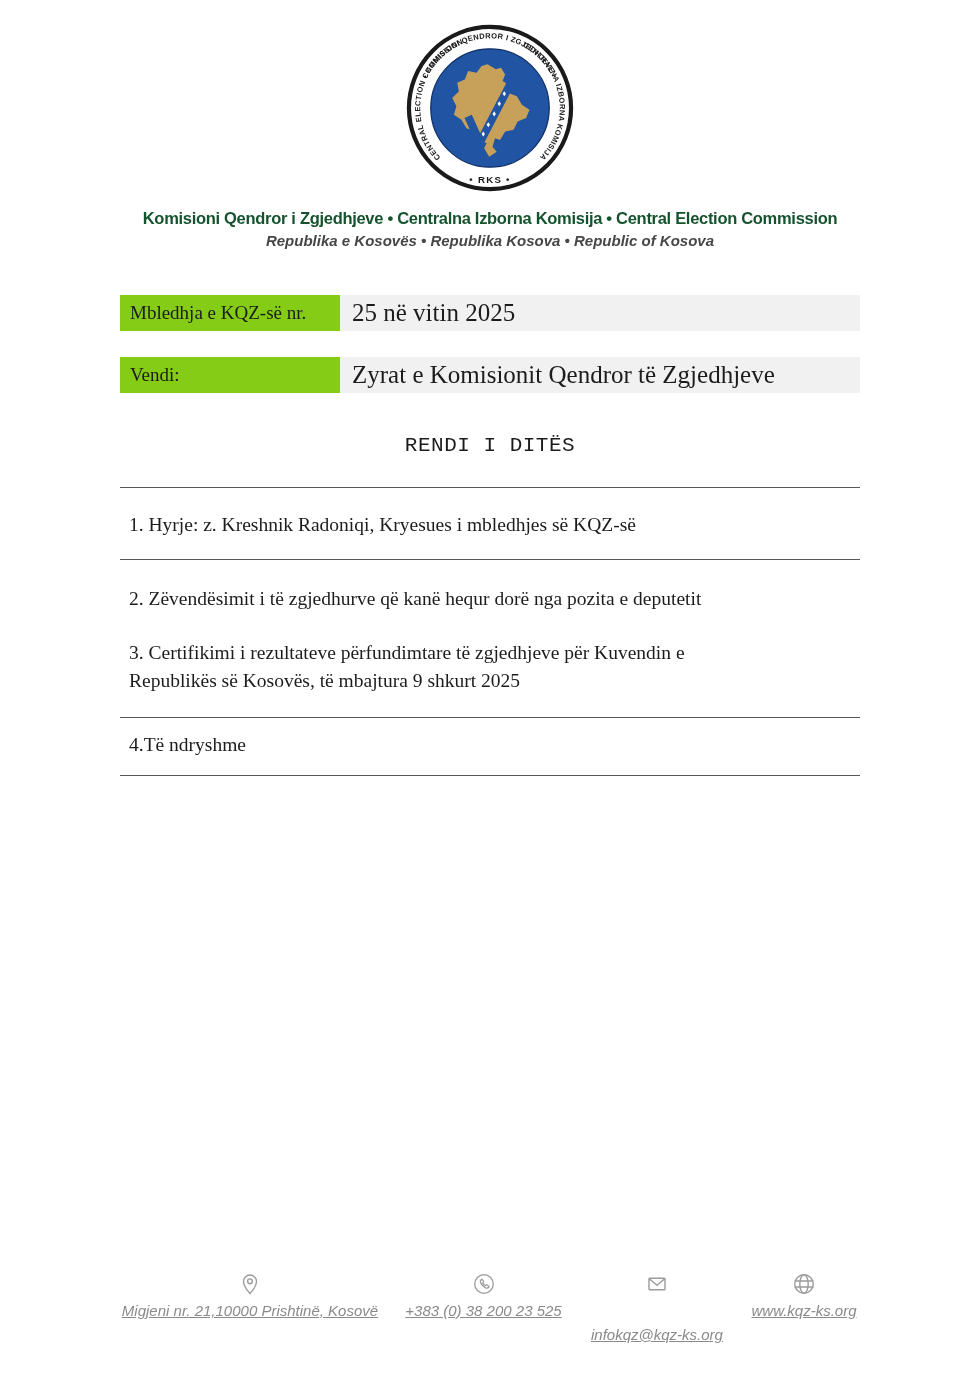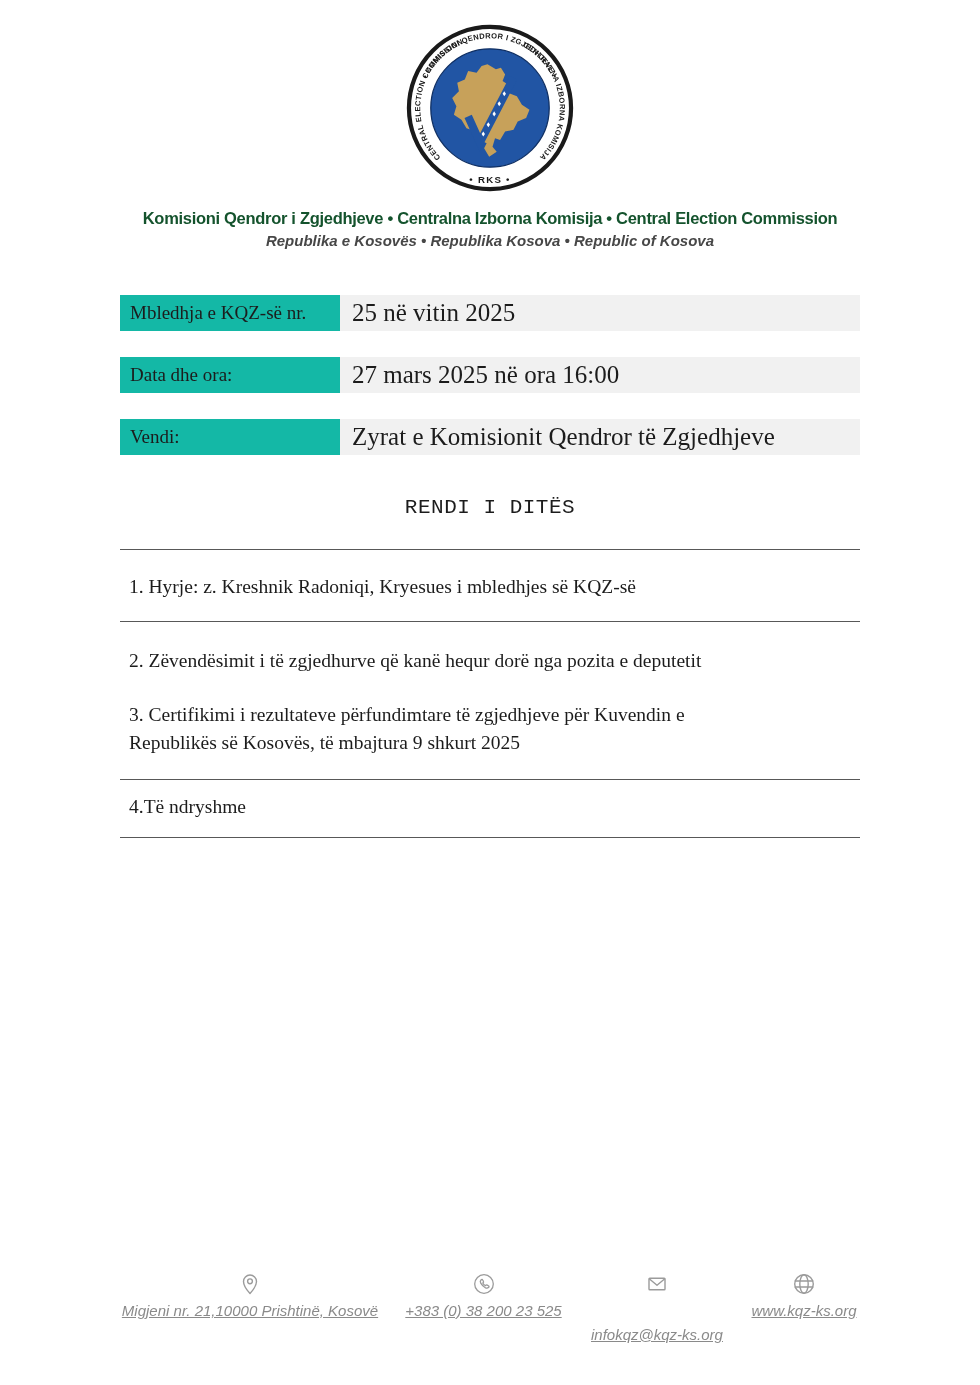--- a/index.html
+++ b/index.html
@@ -18,21 +18,21 @@
   .org-subtitle{
     text-align:center;margin-top:4px;
     font-family:"Liberation Sans","DejaVu Sans",sans-serif;
     font-style:italic;font-weight:bold;font-size:15px;color:#474747;
   }
   
   .meeting{margin-top:46px;}
   .meeting-row{display:flex;height:36px;margin-bottom:26px;}
   .meeting-row:last-child{margin-bottom:0;}
   .meeting-label{
-    width:220px;background:#14b8a6;line-height:36px;
+    width:220px;background:#84cc16;line-height:36px;
     padding-left:10px;box-sizing:border-box;font-size:19px;
   }
   .meeting-value{
     flex:1;background:#f1f1f1;line-height:36px;
     padding-left:12px;box-sizing:border-box;font-size:25px;
   }
   
   .agenda-title{
     margin:41px 0 0 0;text-align:center;font-size:21px;font-weight:normal;
     letter-spacing:0.5px;color:#1c1c1c;font-family:Liberation Mono, monospace;
@@ -107,24 +107,20 @@
 
   <div class="org-title">Komisioni Qendror i Zgjedhjeve  •  Centralna Izborna Komisija  •  Central Election Commission</div>
   <div class="org-subtitle">Republika e Kosovës •  Republika Kosova •  Republic of Kosova</div>
 
   <div class="meeting">
     <div class="meeting-row">
       <div class="meeting-label">Mbledhja e KQZ-së nr.</div>
       <div class="meeting-value">25 në vitin 2025</div>
     </div>
     <div class="meeting-row">
-      <div class="meeting-label">Data dhe ora:</div>
-      <div class="meeting-value">27 mars 2025 në ora 16:00</div>
-    </div>
-    <div class="meeting-row">
       <div class="meeting-label">Vendi:</div>
       <div class="meeting-value">Zyrat e Komisionit Qendror të Zgjedhjeve</div>
     </div>
   </div>
 
   <h1 class="agenda-title">RENDI I DITËS</h1>
 
   <hr class="rule rule-first">
 
   <div class="sec-1">

